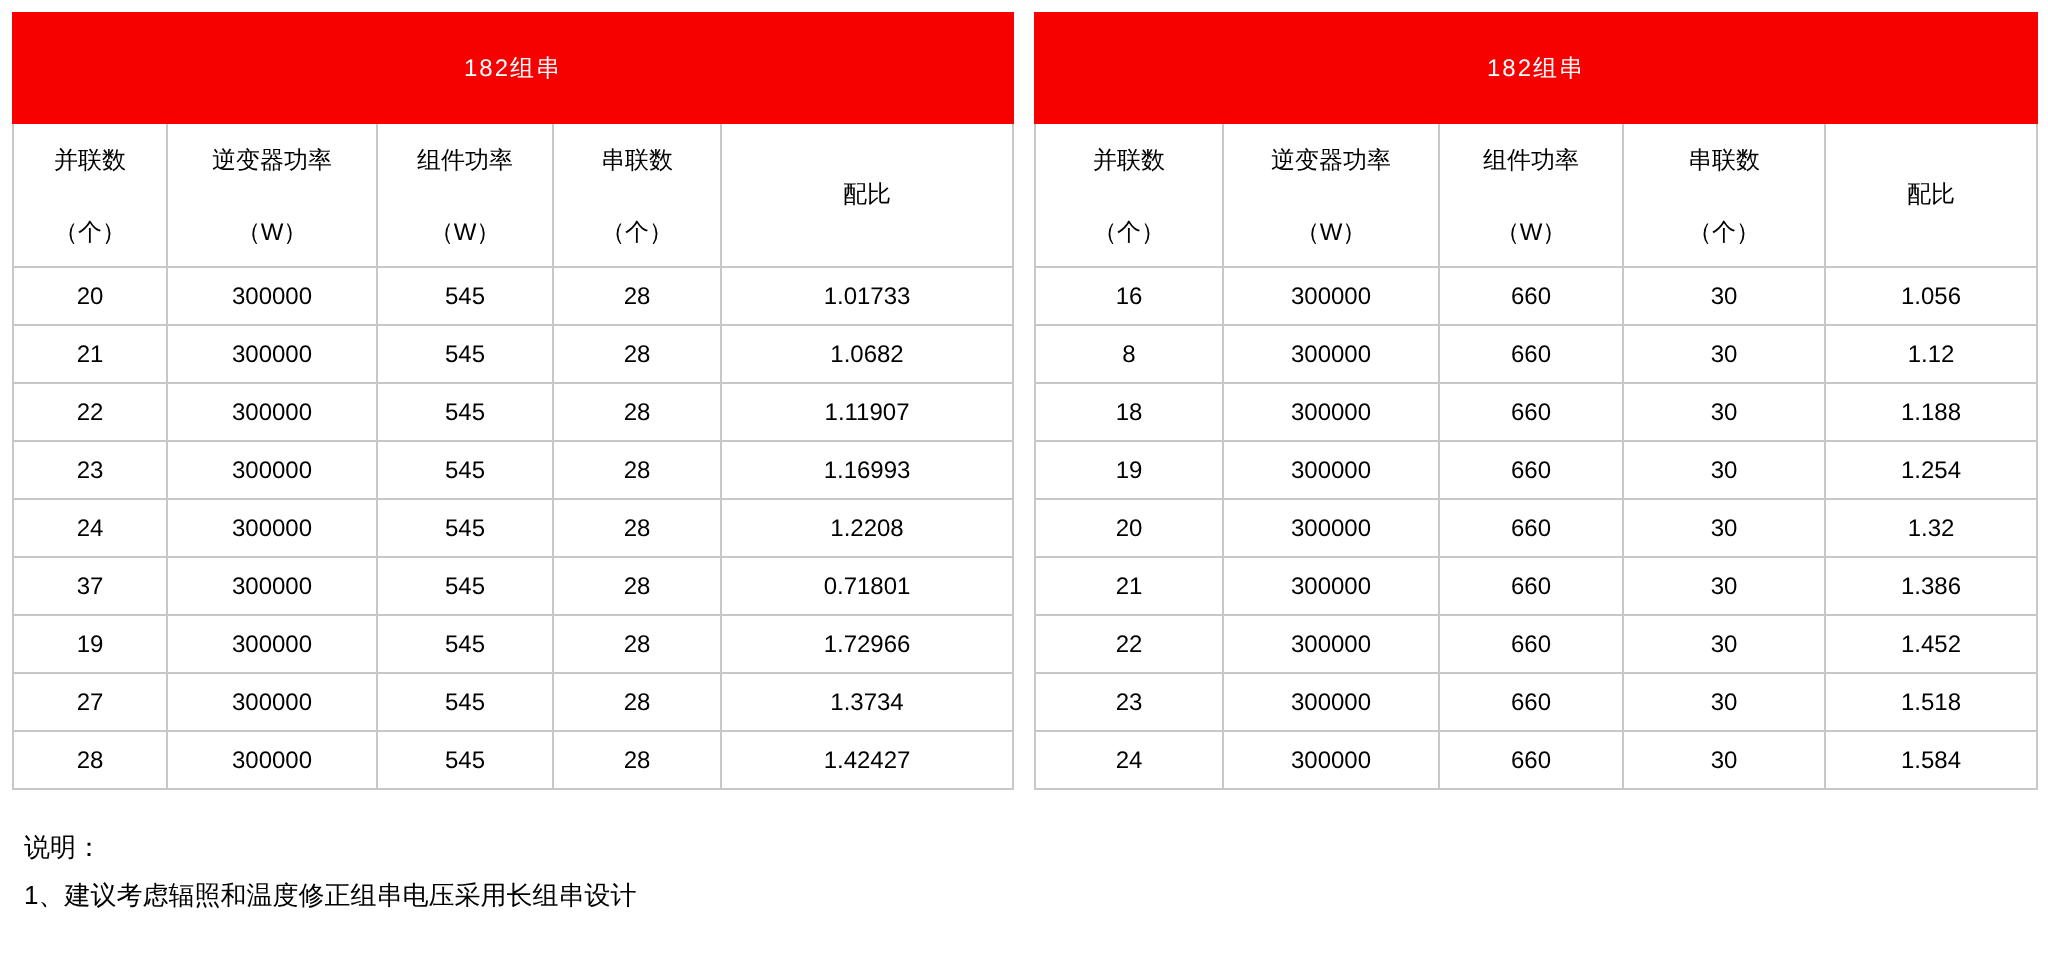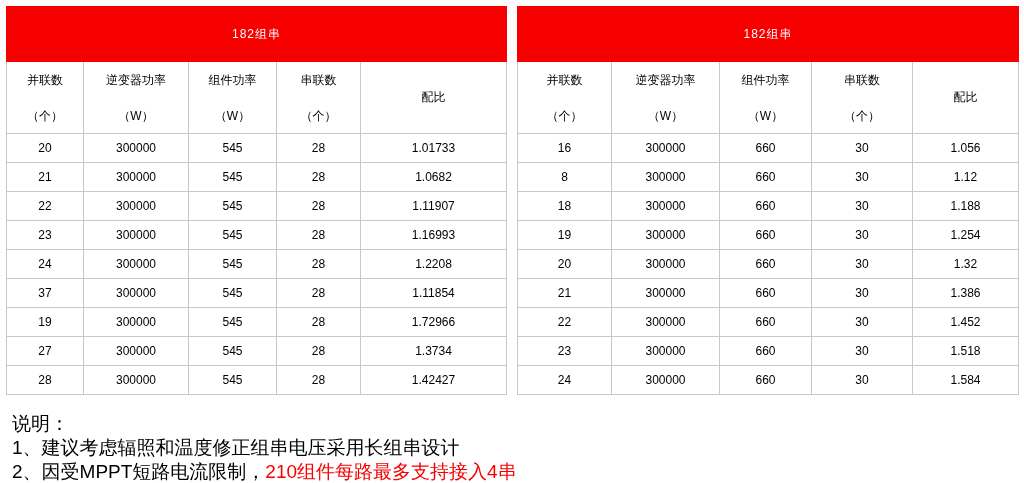--- a/index.html
+++ b/index.html
@@ -71,21 +71,21 @@
     height: 72px !important;
   }
   .data-cell {
     font-size: 12px;
     height: 29px !important;
   }
   .notes {
     position: absolute;
     left: 12px;
     top: 412px;
-    font-size: 19px;
+    font-size: 13px;
     line-height: 24px;
     color: #000000;
   }
   .notes div {
     white-space: nowrap;
   }
   .note-red {
     color: #f60000;
   }
 </style>
@@ -153,21 +153,21 @@
           <td class="data-cell">300000</td>
           <td class="data-cell">545</td>
           <td class="data-cell">28</td>
           <td class="data-cell">1.2208</td>
         </tr>
         <tr>
           <td class="data-cell">37</td>
           <td class="data-cell">300000</td>
           <td class="data-cell">545</td>
           <td class="data-cell">28</td>
-          <td class="data-cell">1.11854</td>
+          <td class="data-cell">0.71801</td>
         </tr>
         <tr>
           <td class="data-cell">19</td>
           <td class="data-cell">300000</td>
           <td class="data-cell">545</td>
           <td class="data-cell">28</td>
           <td class="data-cell">1.72966</td>
         </tr>
         <tr>
           <td class="data-cell">27</td>
@@ -276,16 +276,15 @@
           <td class="data-cell">30</td>
           <td class="data-cell">1.584</td>
         </tr>
       </tbody>
     </table>
   </div>
 
   <div class="notes">
     <div>说明：</div>
     <div>1、建议考虑辐照和温度修正组串电压采用长组串设计</div>
-    <div><span>2、因受MPPT短路电流限制，</span><span class="note-red">210组件每路最多支持接入4串</span></div>
   </div>
 
 </div>
 
 </body></html>

